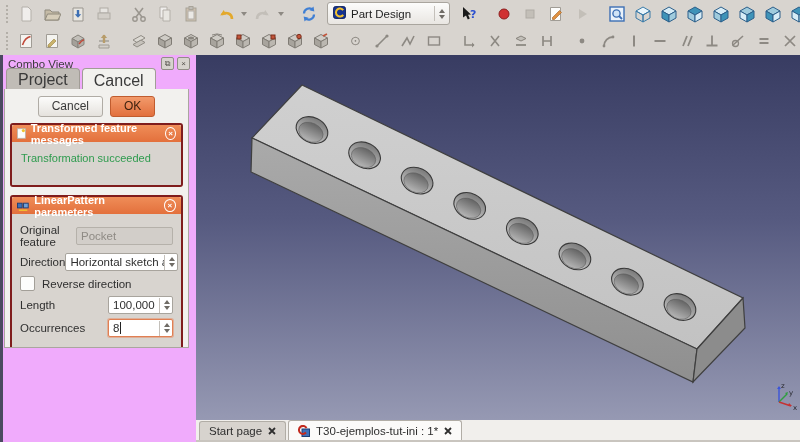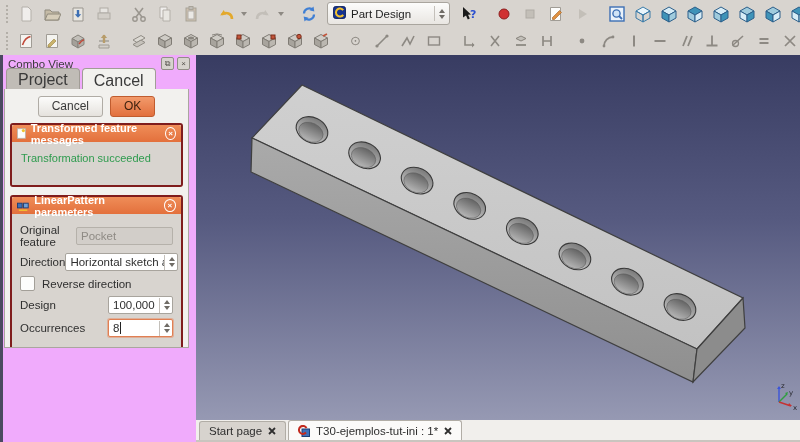--- a/index.html
+++ b/index.html
@@ -486,21 +486,21 @@
         </div>
         <div class="frow">
           <span class="cb">
               <svg width="10" height="10" viewBox="0 0 10 10" style="visibility: hidden;">
                 <path d="M1.5 5.5l2.5 2.5 4.5-6" stroke="#c94f14" stroke-width="2" fill="none"></path>
               </svg>
             </span>
           <span>Reverse direction</span>
         </div>
         <div class="frow">
-          <span class="flabel">Design</span>
+          <span class="flabel">Length</span>
           <span class="fld spin">
             <span>100,000</span>
             <span class="spinners">
                 <span class="tri-u"></span>
                 <span class="tri-d"></span>
               </span>
           </span>
         </div>
         <div class="frow">
           <span class="flabel">Occurrences</span>

